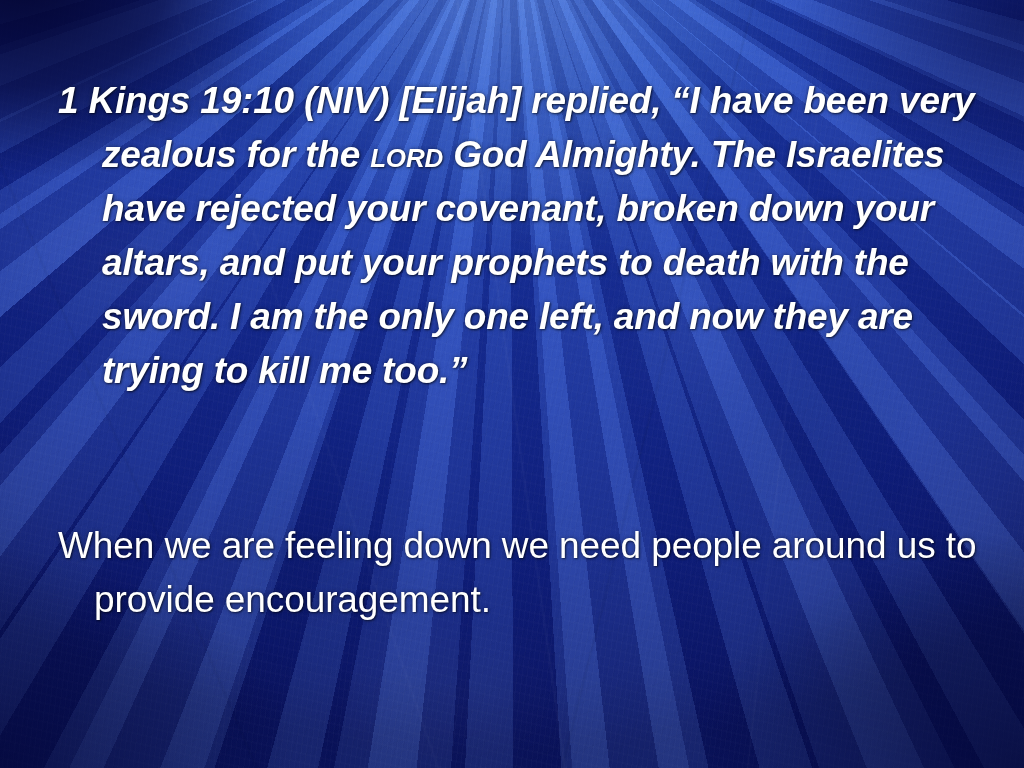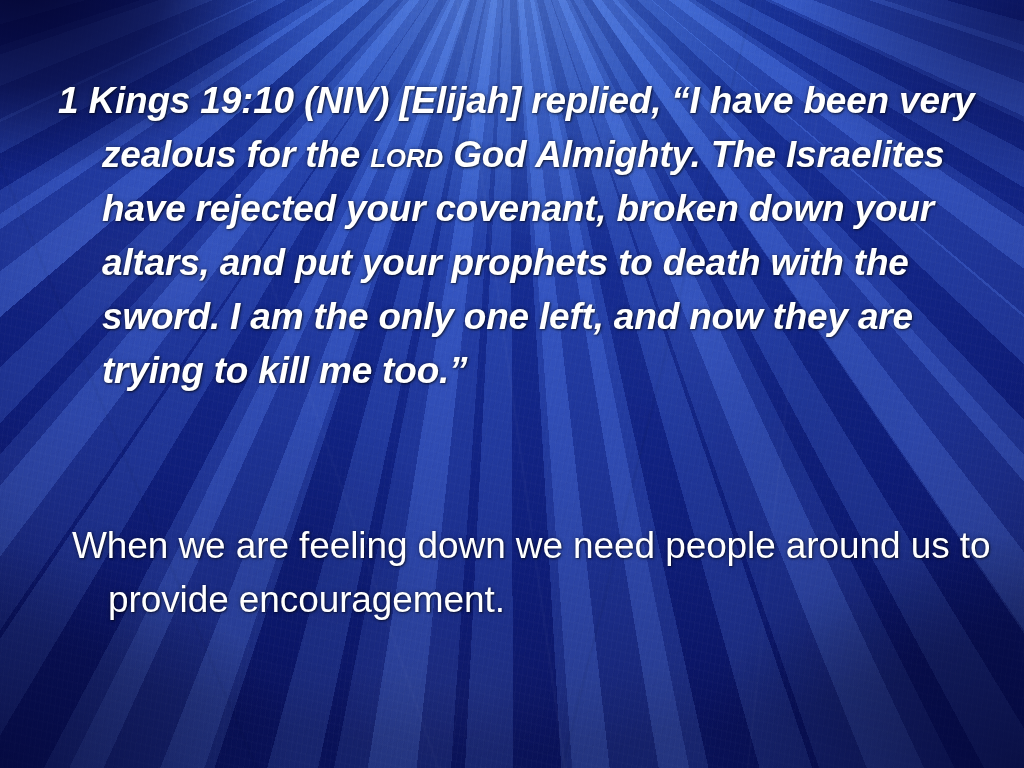--- a/index.html
+++ b/index.html
@@ -164,21 +164,21 @@
       1px 1px 2px rgba(0,0,0,0.55);
   }
 
   .smallcaps {
     font-variant: small-caps;
     text-transform: lowercase;
   }
 
   .comment-block {
     position: absolute;
-    left: 72px;
+    left: 58px;
     top: 519px;
     width: 912px;
     color: #ffffff;
     font-size: 37px;
     line-height: 54px;
     font-weight: normal;
     font-style: normal;
     letter-spacing: -0.1px;
     text-indent: -36px;
     padding-left: 36px;

